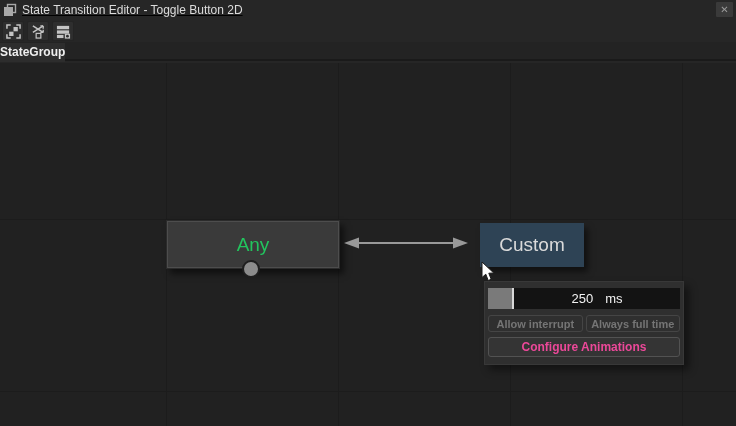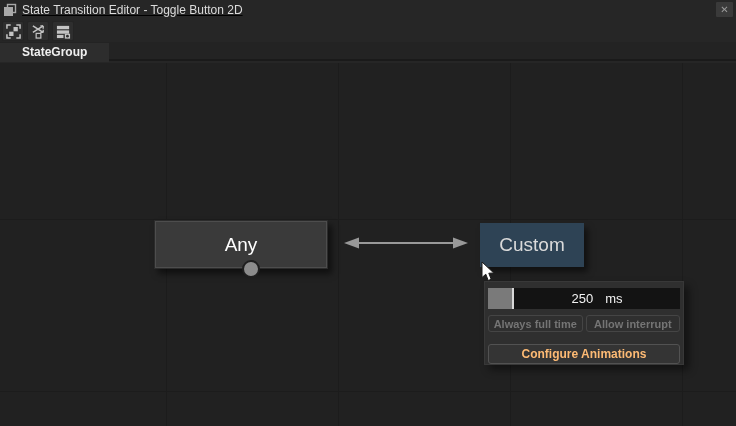--- a/index.html
+++ b/index.html
@@ -49,21 +49,21 @@
   }
   .tool-btn svg { width: 15px; height: 15px; display: block; }
 
   
   .tabstrip {
     position: absolute; left: 0; top: 42px; width: 736px; height: 19px;
     background: #232323;
     border-bottom: 2px solid #1a1a1a;
   }
   .tab {
-    display: inline-block; height: 19px; padding: 0 22px;
+    display: inline-block; height: 19px; padding: 0 0;
     background: #2d2d2d;
     color: #efefef; font-size: 12px; font-weight: bold; line-height: 19px;
   }
 
   
   .canvas {
     position: absolute; left: 0; top: 63px; width: 736px; height: 363px;
     background-color: #212121;
     background-image:
       linear-gradient(to right, #1c1c1c 1px, transparent 1px),
@@ -72,25 +72,25 @@
     background-position: 166px 156px;
   }
 
   
   .node {
     position: absolute;
     display: flex; align-items: center; justify-content: center;
     font-size: 19px;
   }
   .node-any {
-    left: 154px; top: 157px; width: 174px; height: 49px;
+    left: 166px; top: 157px; width: 174px; height: 49px;
     background: #3a3a3a;
     border: 1px solid #2b2b2b;
     box-shadow: inset 0 0 0 1px #4d4d4d, 4px 5px 6px rgba(0,0,0,0.5);
-    color: #ffffff;
+    color: #22c55e;
   }
   .node-custom {
     left: 468px; top: 160px; width: 104px; height: 44px;
     background: #2e4355;
     box-shadow: 4px 5px 6px rgba(0,0,0,0.5);
     color: #dadada;
     margin-left: 12px;
   }
   .connector-dot {
     position: absolute; left: 242px; top: 197px;
@@ -121,24 +121,24 @@
   .btn-row { display: flex; gap: 3px; margin-top: 6px; height: 17px; }
   .mini-btn {
     flex: 1; background: transparent;
     border: 1px solid #454545; border-radius: 3px;
     color: #757575; font-size: 11px; font-weight: bold;
     line-height: 14px; padding: 0; cursor: default;
     font-family: "Liberation Sans", sans-serif;
     white-space: nowrap; overflow: hidden;
   }
   .configure-btn {
-    display: block; width: 100%; height: 20px; margin-top: 12px;
+    display: block; width: 100%; height: 20px; margin-top: 5px;
     background: #343434;
     border: 1px solid #525252; border-radius: 3px;
-    color: #fdba74; font-size: 12px; font-weight: bold;
+    color: #ec4899; font-size: 12px; font-weight: bold;
     padding: 0; cursor: default;
     font-family: "Liberation Sans", sans-serif;
   }
 </style>
 </head>
 <body>
 
 <div id="window">
 
   <div class="titlebar">
@@ -209,20 +209,20 @@
     <div class="panel">
       <div class="duration-row">
         <div class="duration-swatch"></div>
         <div class="duration-divider"></div>
         <div class="duration-field">
           <span>250</span>
           <span>ms</span>
         </div>
       </div>
       <div class="btn-row">
+        <button class="mini-btn">Allow interrupt</button>
         <button class="mini-btn">Always full time</button>
-        <button class="mini-btn">Allow interrupt</button>
       </div>
       <button class="configure-btn">Configure Animations</button>
     </div>
 
   </div>
 </div>
 
 </body></html>

